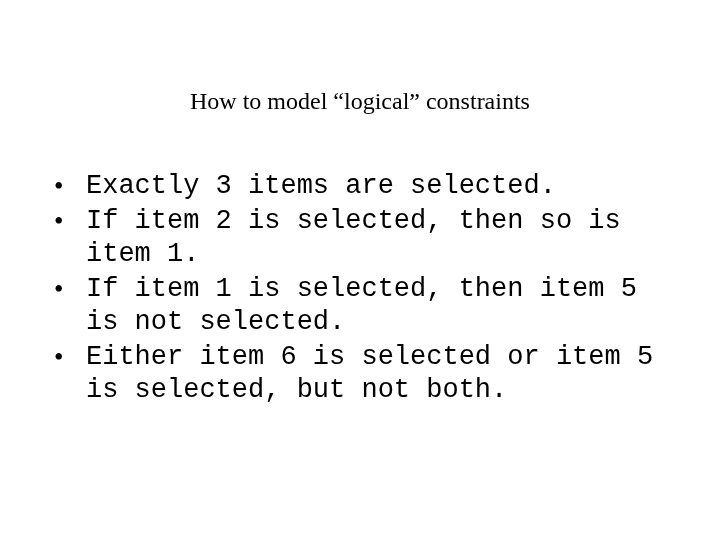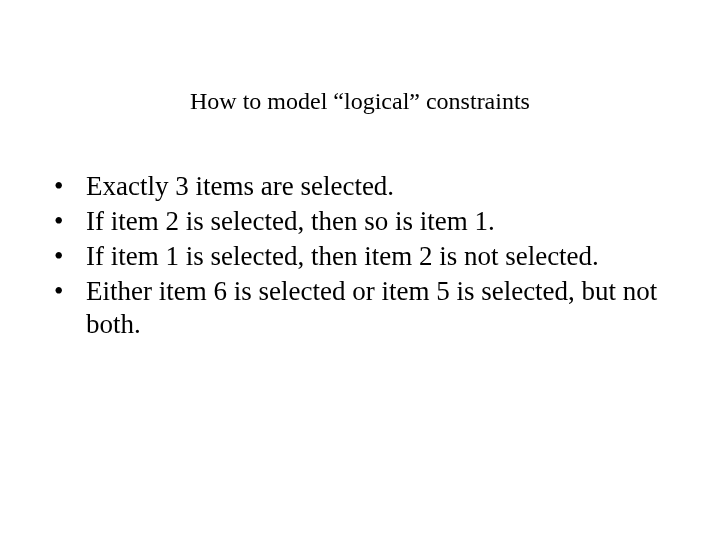--- a/index.html
+++ b/index.html
@@ -41,39 +41,40 @@
     margin-bottom: 2px;
   }
   .bullet-dot {
     width: 32px;
     flex: 0 0 32px;
     text-align: left;
     padding-left: 6px;
   }
   .bullet-text {
     flex: 1;
+    font-family: Liberation Mono, monospace;
   }
 </style>
 </head>
 <body>
 
 <div class="slide">
   <div class="title">How to model “logical” constraints</div>
 
   <div class="bullet-list">
     <div class="bullet-row">
       <div class="bullet-dot">•</div>
       <div class="bullet-text">Exactly 3 items are selected.</div>
     </div>
     <div class="bullet-row">
       <div class="bullet-dot">•</div>
       <div class="bullet-text">If item 2 is selected, then so is item 1.</div>
     </div>
     <div class="bullet-row">
       <div class="bullet-dot">•</div>
-      <div class="bullet-text">If item 1 is selected, then item 2 is not selected.</div>
+      <div class="bullet-text">If item 1 is selected, then item 5 is not selected.</div>
     </div>
     <div class="bullet-row">
       <div class="bullet-dot">•</div>
       <div class="bullet-text">Either item 6 is selected or item 5 is selected, but not both.</div>
     </div>
   </div>
 </div>
 
 </body></html>

